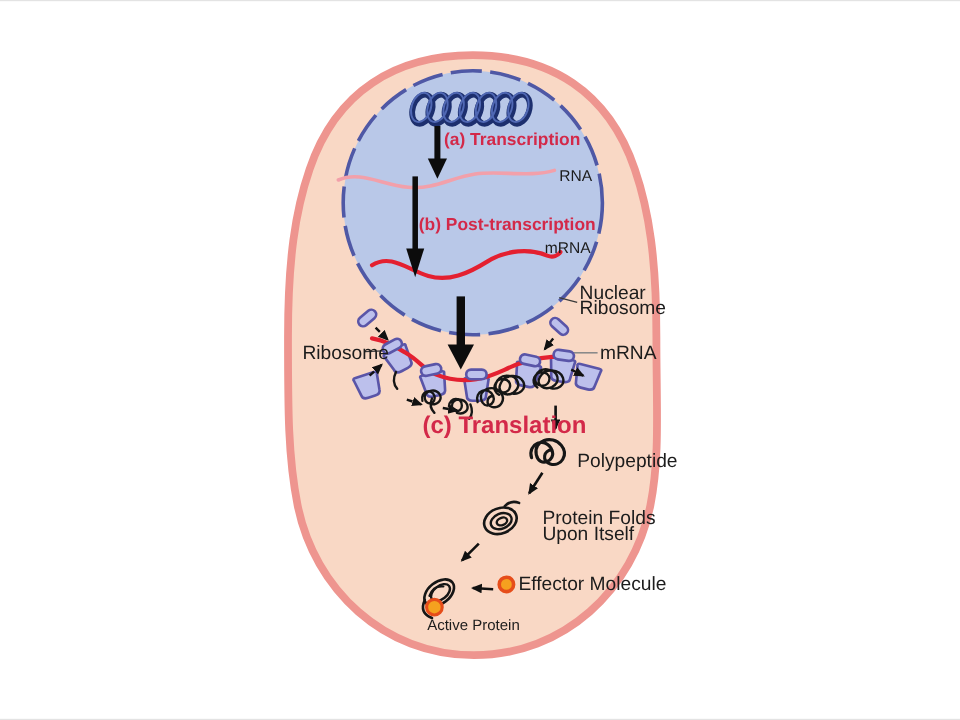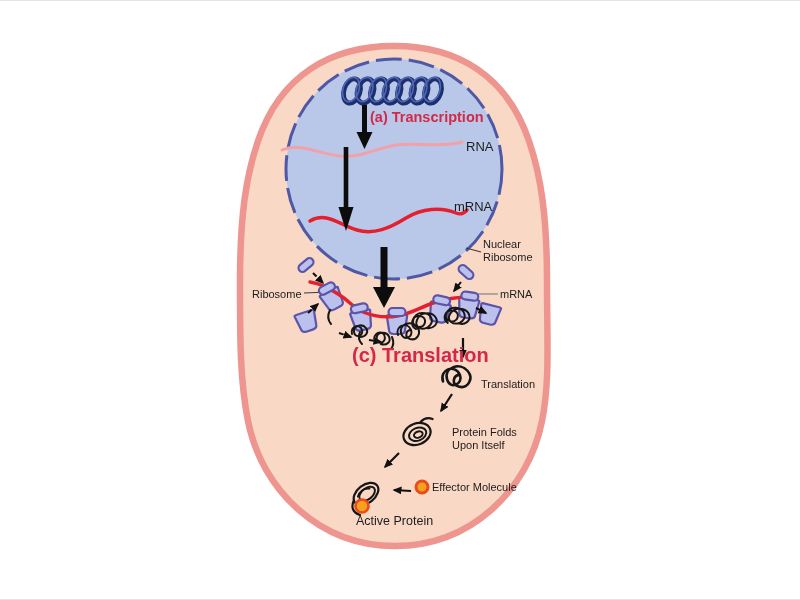--- a/index.html
+++ b/index.html
@@ -2,21 +2,21 @@
 <html><head>
 <meta charset="utf-8">
 <style>
   html,body{margin:0;padding:0;background:#ffffff;}
   .stage{
     position:relative;width:800px;height:600px;overflow:hidden;background:#ffffff;
     font-family:"Liberation Sans",sans-serif;
     border-top:1px solid #e3e3e3;border-bottom:1px solid #e3e3e3;box-sizing:border-box;
   }
   svg{position:absolute;left:0;top:0;}
-  .lbl{position:absolute;color:#1c1c1c;font-size:11px;white-space:nowrap;line-height:13px;}
+  .lbl{position:absolute;color:#1c1c1c;font-size:16px;white-space:nowrap;line-height:13px;}
   .lbl-md{font-size:13px;text-align:center;}
   .stage-lbl{position:absolute;color:#d32949;font-weight:bold;font-size:14.5px;white-space:nowrap;}
   .two-line span{display:block;}
 </style>
 </head>
 <body>
 
 <div class="stage">
 
 <svg width="800" height="600" viewBox="0 0 800 600">
@@ -143,32 +143,33 @@
       <ellipse cx="1" cy="0.5" rx="9" ry="5.5" fill="none" stroke="#161616" stroke-width="2"></ellipse>
       <path d="M-8,-3 q8,-5 14,1" fill="none" stroke="#161616" stroke-width="1.8" stroke-linecap="round"></path>
     </g>
     <path d="M-12,6 q-5,11 6,15" fill="none" stroke="#161616" stroke-width="2.2" stroke-linecap="round"></path>
     <circle cx="-4" cy="12" r="6.5" fill="#f5a11f" stroke="#e64d1a" stroke-width="2.6"></circle>
   </g>
 </svg>
 
 <div class="stage-lbl" style="left:370px;top:108px">(a) Transcription</div>
 <div class="lbl lbl-md" style="left:466px;top:139px">RNA</div>
+<div class="stage-lbl" style="left:349px;top:179px">(b) Post-transcription</div>
 <div class="lbl lbl-md" style="left:454px;top:199px">mRNA</div>
 
 <div class="lbl two-line" style="left:483px;top:237px">
   <span>Nuclear</span>
   <span>Ribosome</span>
 </div>
 
 <div class="lbl" style="left:252px;top:287px">Ribosome</div>
 <div class="lbl" style="left:500px;top:287px">mRNA</div>
 
 <div class="stage-lbl" style="left:352px;top:343px;font-size:20px">(c) Translation</div>
-<div class="lbl" style="left:481px;top:377px">Translation</div>
+<div class="lbl" style="left:481px;top:377px">Polypeptide</div>
 
 <div class="lbl two-line" style="left:452px;top:425px">
   <span>Protein Folds</span>
   <span>Upon Itself</span>
 </div>
 
 <div class="lbl" style="left:432px;top:480px">Effector Molecule</div>
 <div class="lbl" style="left:356px;top:514px;font-size:12.5px">Active Protein</div>
 
 </div>

